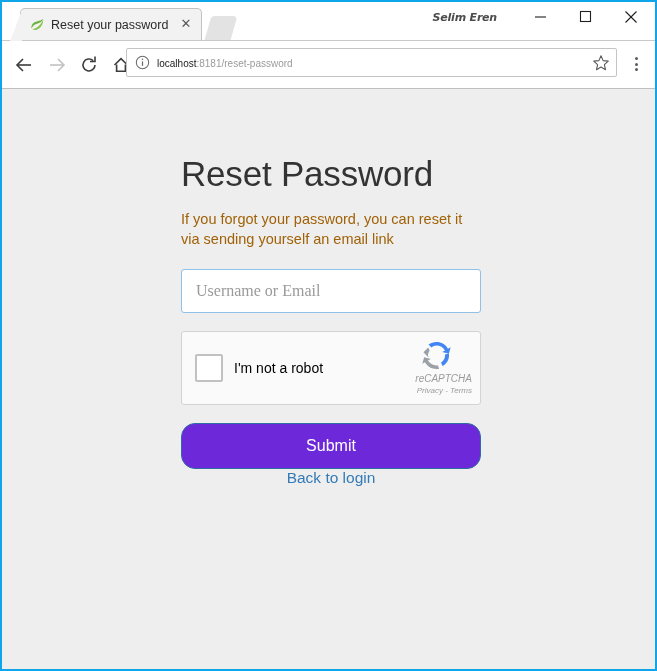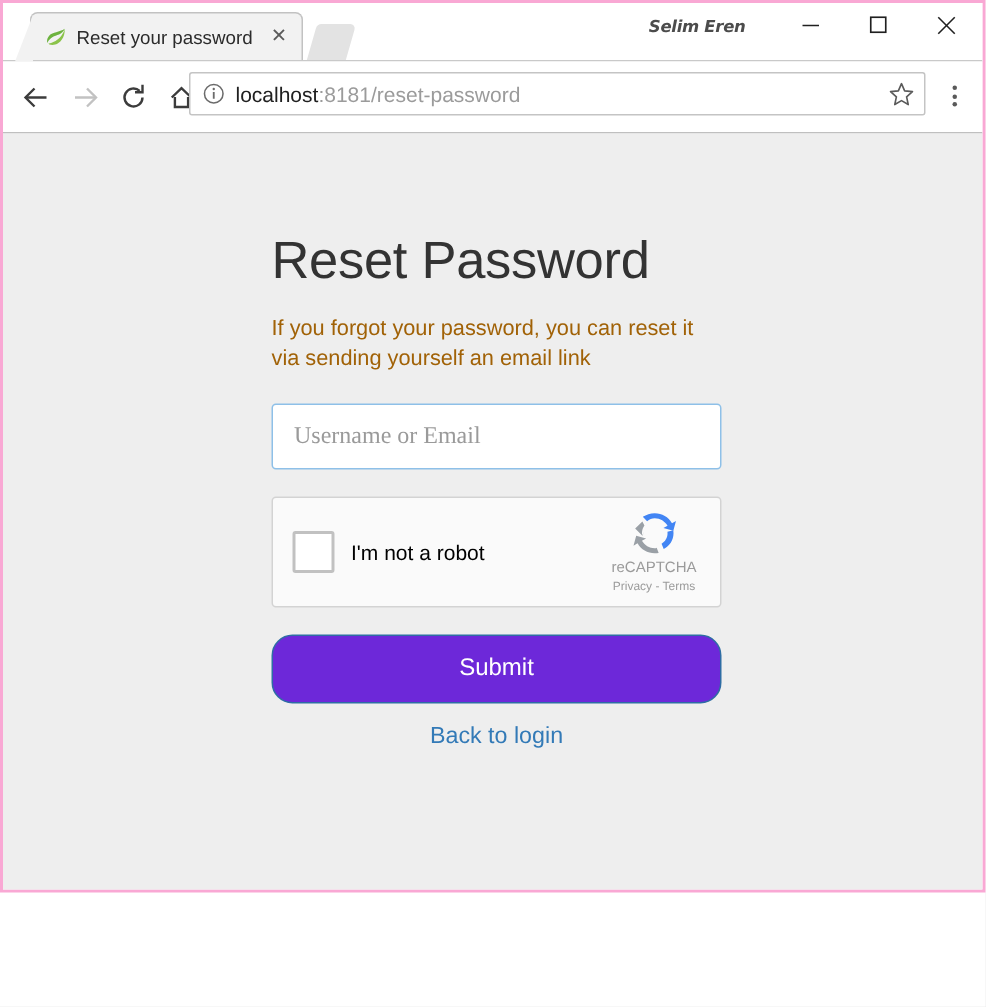--- a/index.html
+++ b/index.html
@@ -12,23 +12,23 @@
     overflow: hidden;
     font-family: "Liberation Sans", sans-serif;
     background: #ffffff;
   }
 
   
   #browser-window {
     position: absolute;
     left: 0; top: 0;
     width: 657px;
-    height: 595px;
-    box-sizing: border-box;
-    border: 2px solid #f9a8d4;
+    height: 671px;
+    box-sizing: border-box;
+    border: 2px solid #0ea5e9;
     background: #ffffff;
     overflow: hidden;
   }
 
   
   #tab-strip {
     position: relative;
     height: 38px;
     background: #ffffff;
     border-bottom: 1px solid #c9c9c9;
@@ -159,21 +159,21 @@
     position: absolute;
     left: 8px;
     top: 6px;
     width: 15px;
     height: 15px;
   }
   #url-text {
     position: absolute;
     left: 30px;
     top: 5px;
-    font-size: 14px;
+    font-size: 10px;
     line-height: 19px;
     color: #9b9b9b;
     white-space: nowrap;
     font-family: "Liberation Sans", sans-serif;
   }
   #url-text .url-host { color: #202020; }
   #bookmark-star {
     position: absolute;
     right: 6px;
     top: 5px;
@@ -274,21 +274,22 @@
     font-size: 14px;
     color: #000000;
     line-height: 18px;
     text-align: center;
   }
   #recaptcha-brand {
     position: absolute;
     right: 8px;
     top: 7px;
     width: 72px;
-    text-align: center;
+    text-align: right;
+    font-style: italic;
   }
   #recaptcha-logo {
     display: block;
     margin: 0 auto;
     width: 33px;
     height: 33px;
   }
   #recaptcha-brand-name {
     display: block;
     margin-top: 1px;
@@ -312,21 +313,20 @@
     background: #6d28d9;
     border: 1px solid #2e6da4;
     border-radius: 14px;
     color: #ffffff;
     font-size: 16px;
     font-family: "Liberation Sans", sans-serif;
     cursor: pointer;
   }
   #back-to-login {
     display: block;
-    margin-top: 13px;
     width: 300px;
     text-align: center;
     font-size: 15.5px;
     color: #337ab7;
     text-decoration: none;
   }
 </style>
 </head>
 <body>
 

